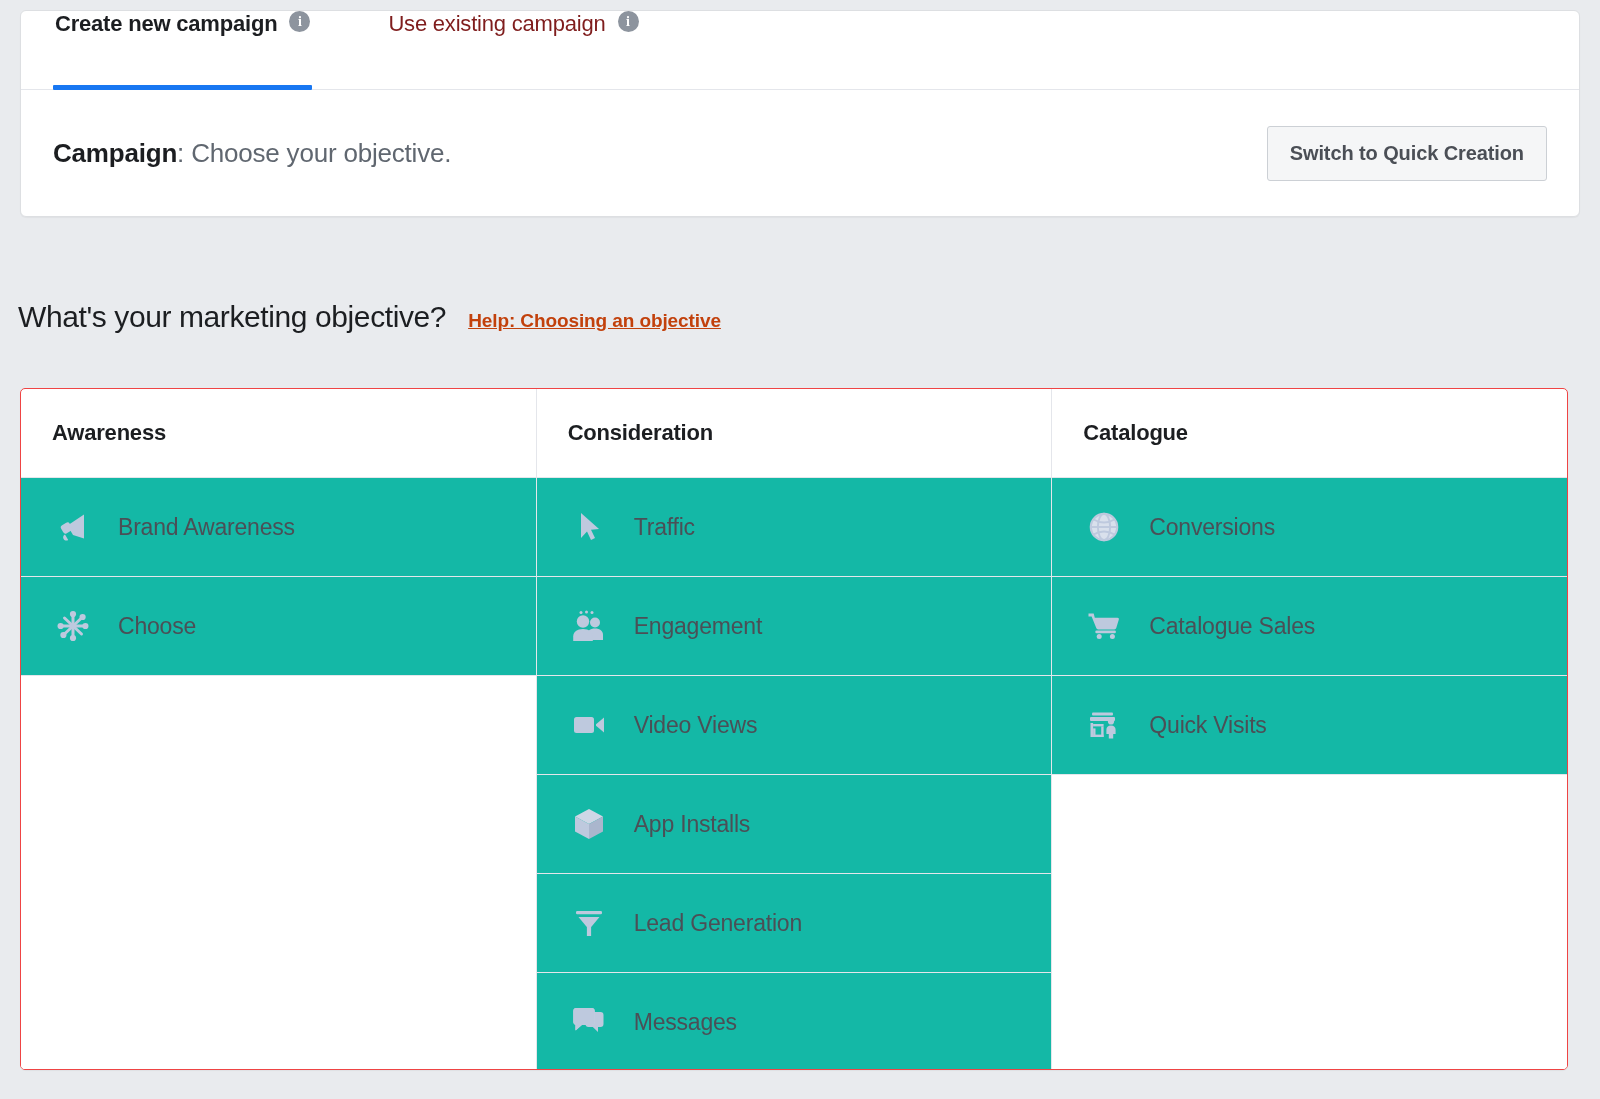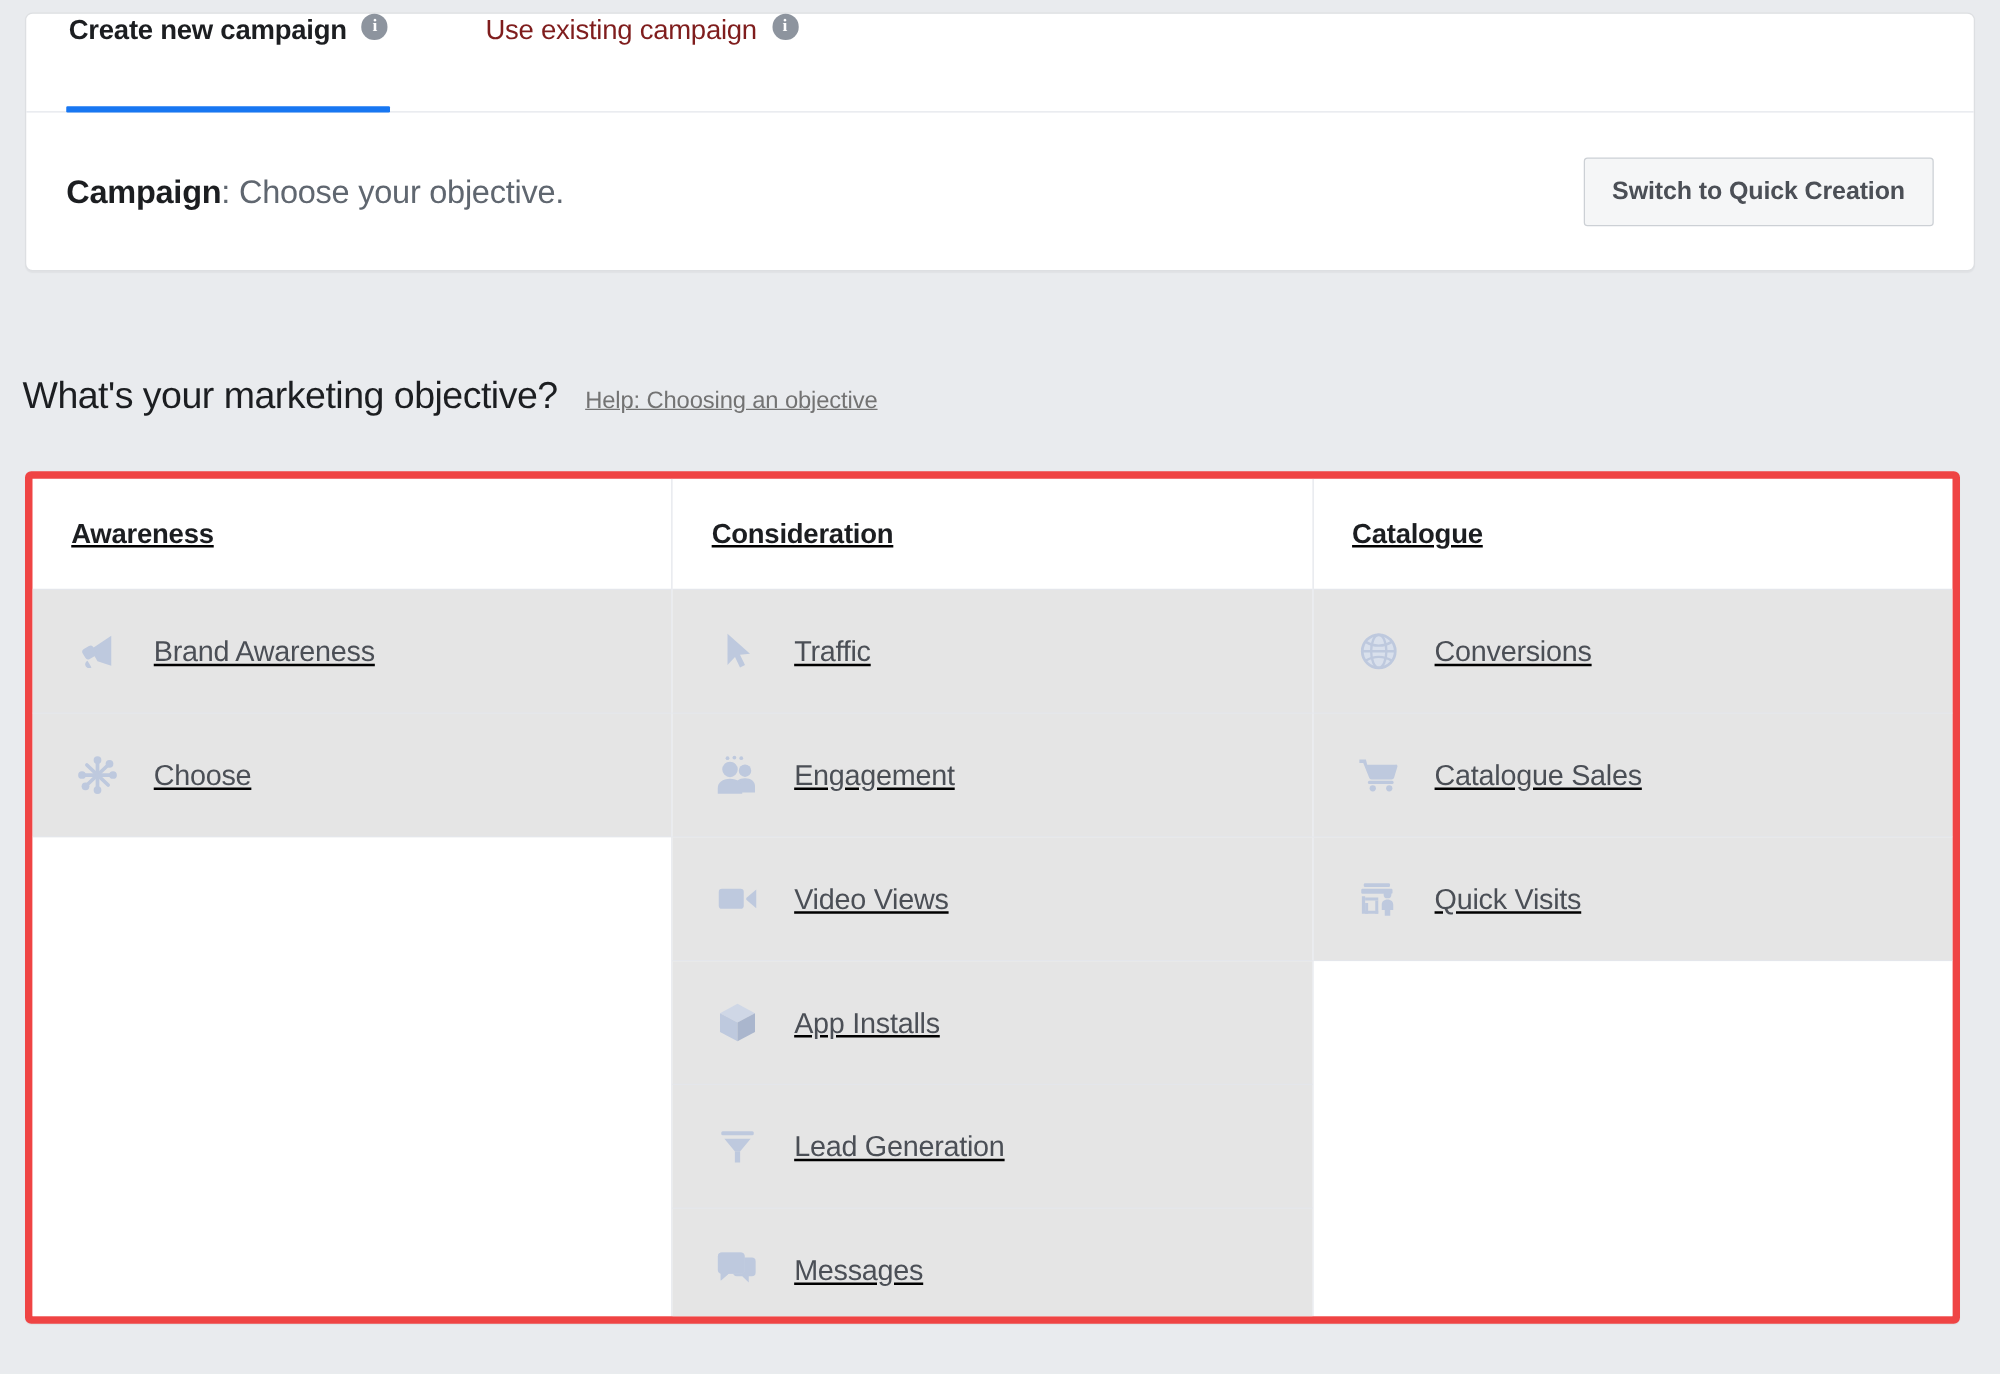--- a/index.html
+++ b/index.html
@@ -126,39 +126,39 @@
     gap: 22px;
   }
   .obj-title {
     font-size: 30px;
     color: #1c1e21;
     font-weight: 400;
     letter-spacing: -0.4px;
   }
   .obj-help {
     font-size: 19px;
-    color: #737373;
+    color: #c2410c;
     cursor: pointer;
     letter-spacing: -0.1px;
+    font-weight: bold;
   }
 
   
   .obj-card {
     position: absolute;
     left: 20px;
-    top: 377px;
+    top: 388px;
     width: 1548px;
     height: 682px;
     background: #ffffff;
-    border: 6px solid #ef4444;
+    border: 1px solid #ef4444;
     border-radius: 5px;
     box-shadow: 0 1px 1px rgba(0,0,0,0.04);
     display: flex;
     overflow: hidden;
-    text-decoration: underline;
   }
 
   .col {
     flex: 1 1 0;
     display: flex;
     flex-direction: column;
     position: relative;
   }
   .col + .col { border-left: 1px solid #e4e6eb; }
 
@@ -177,21 +177,21 @@
 
   .obj-item {
     height: 99px;
     flex: none;
     display: flex;
     align-items: center;
     padding-left: 31px;
     gap: 24px;
     border-bottom: 1px solid #e4e6eb;
     cursor: pointer;
-    background: #e5e5e5;
+    background: #14b8a6;
   }
 
   .obj-item .ico {
     width: 42px; height: 42px;
     flex: none;
     display: flex;
     align-items: center;
     justify-content: center;
     color: #bec9de;
   }

